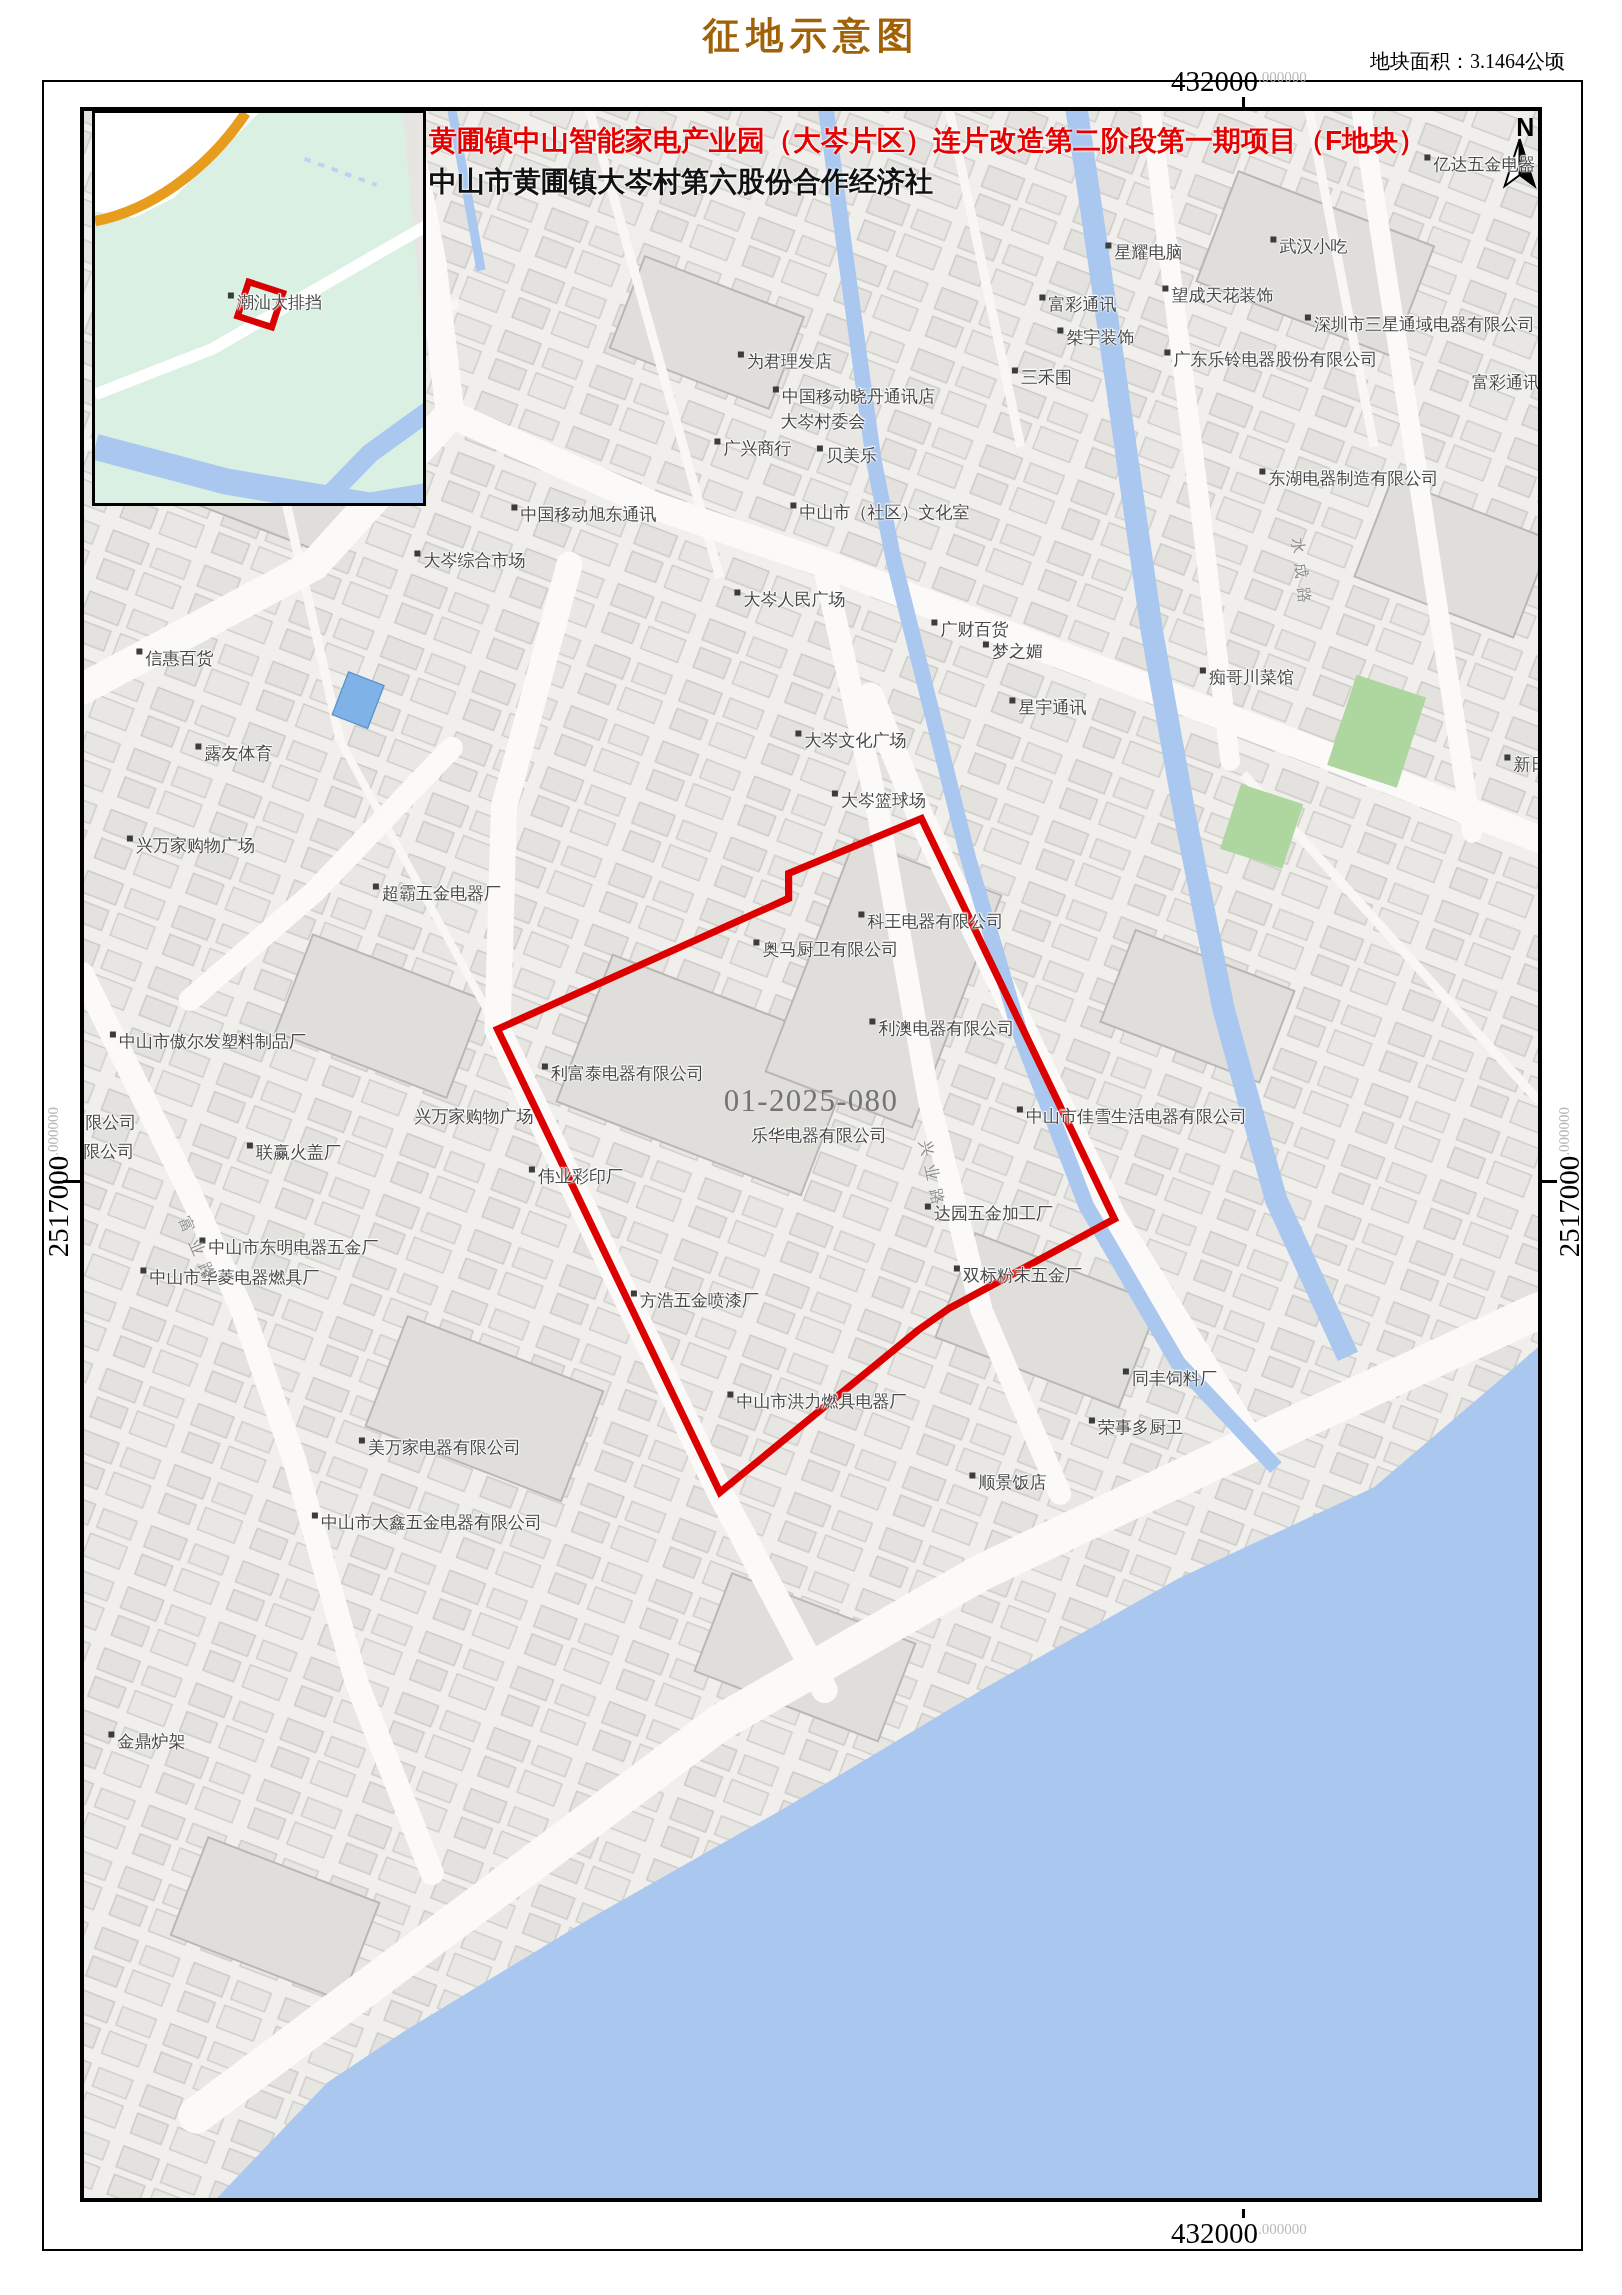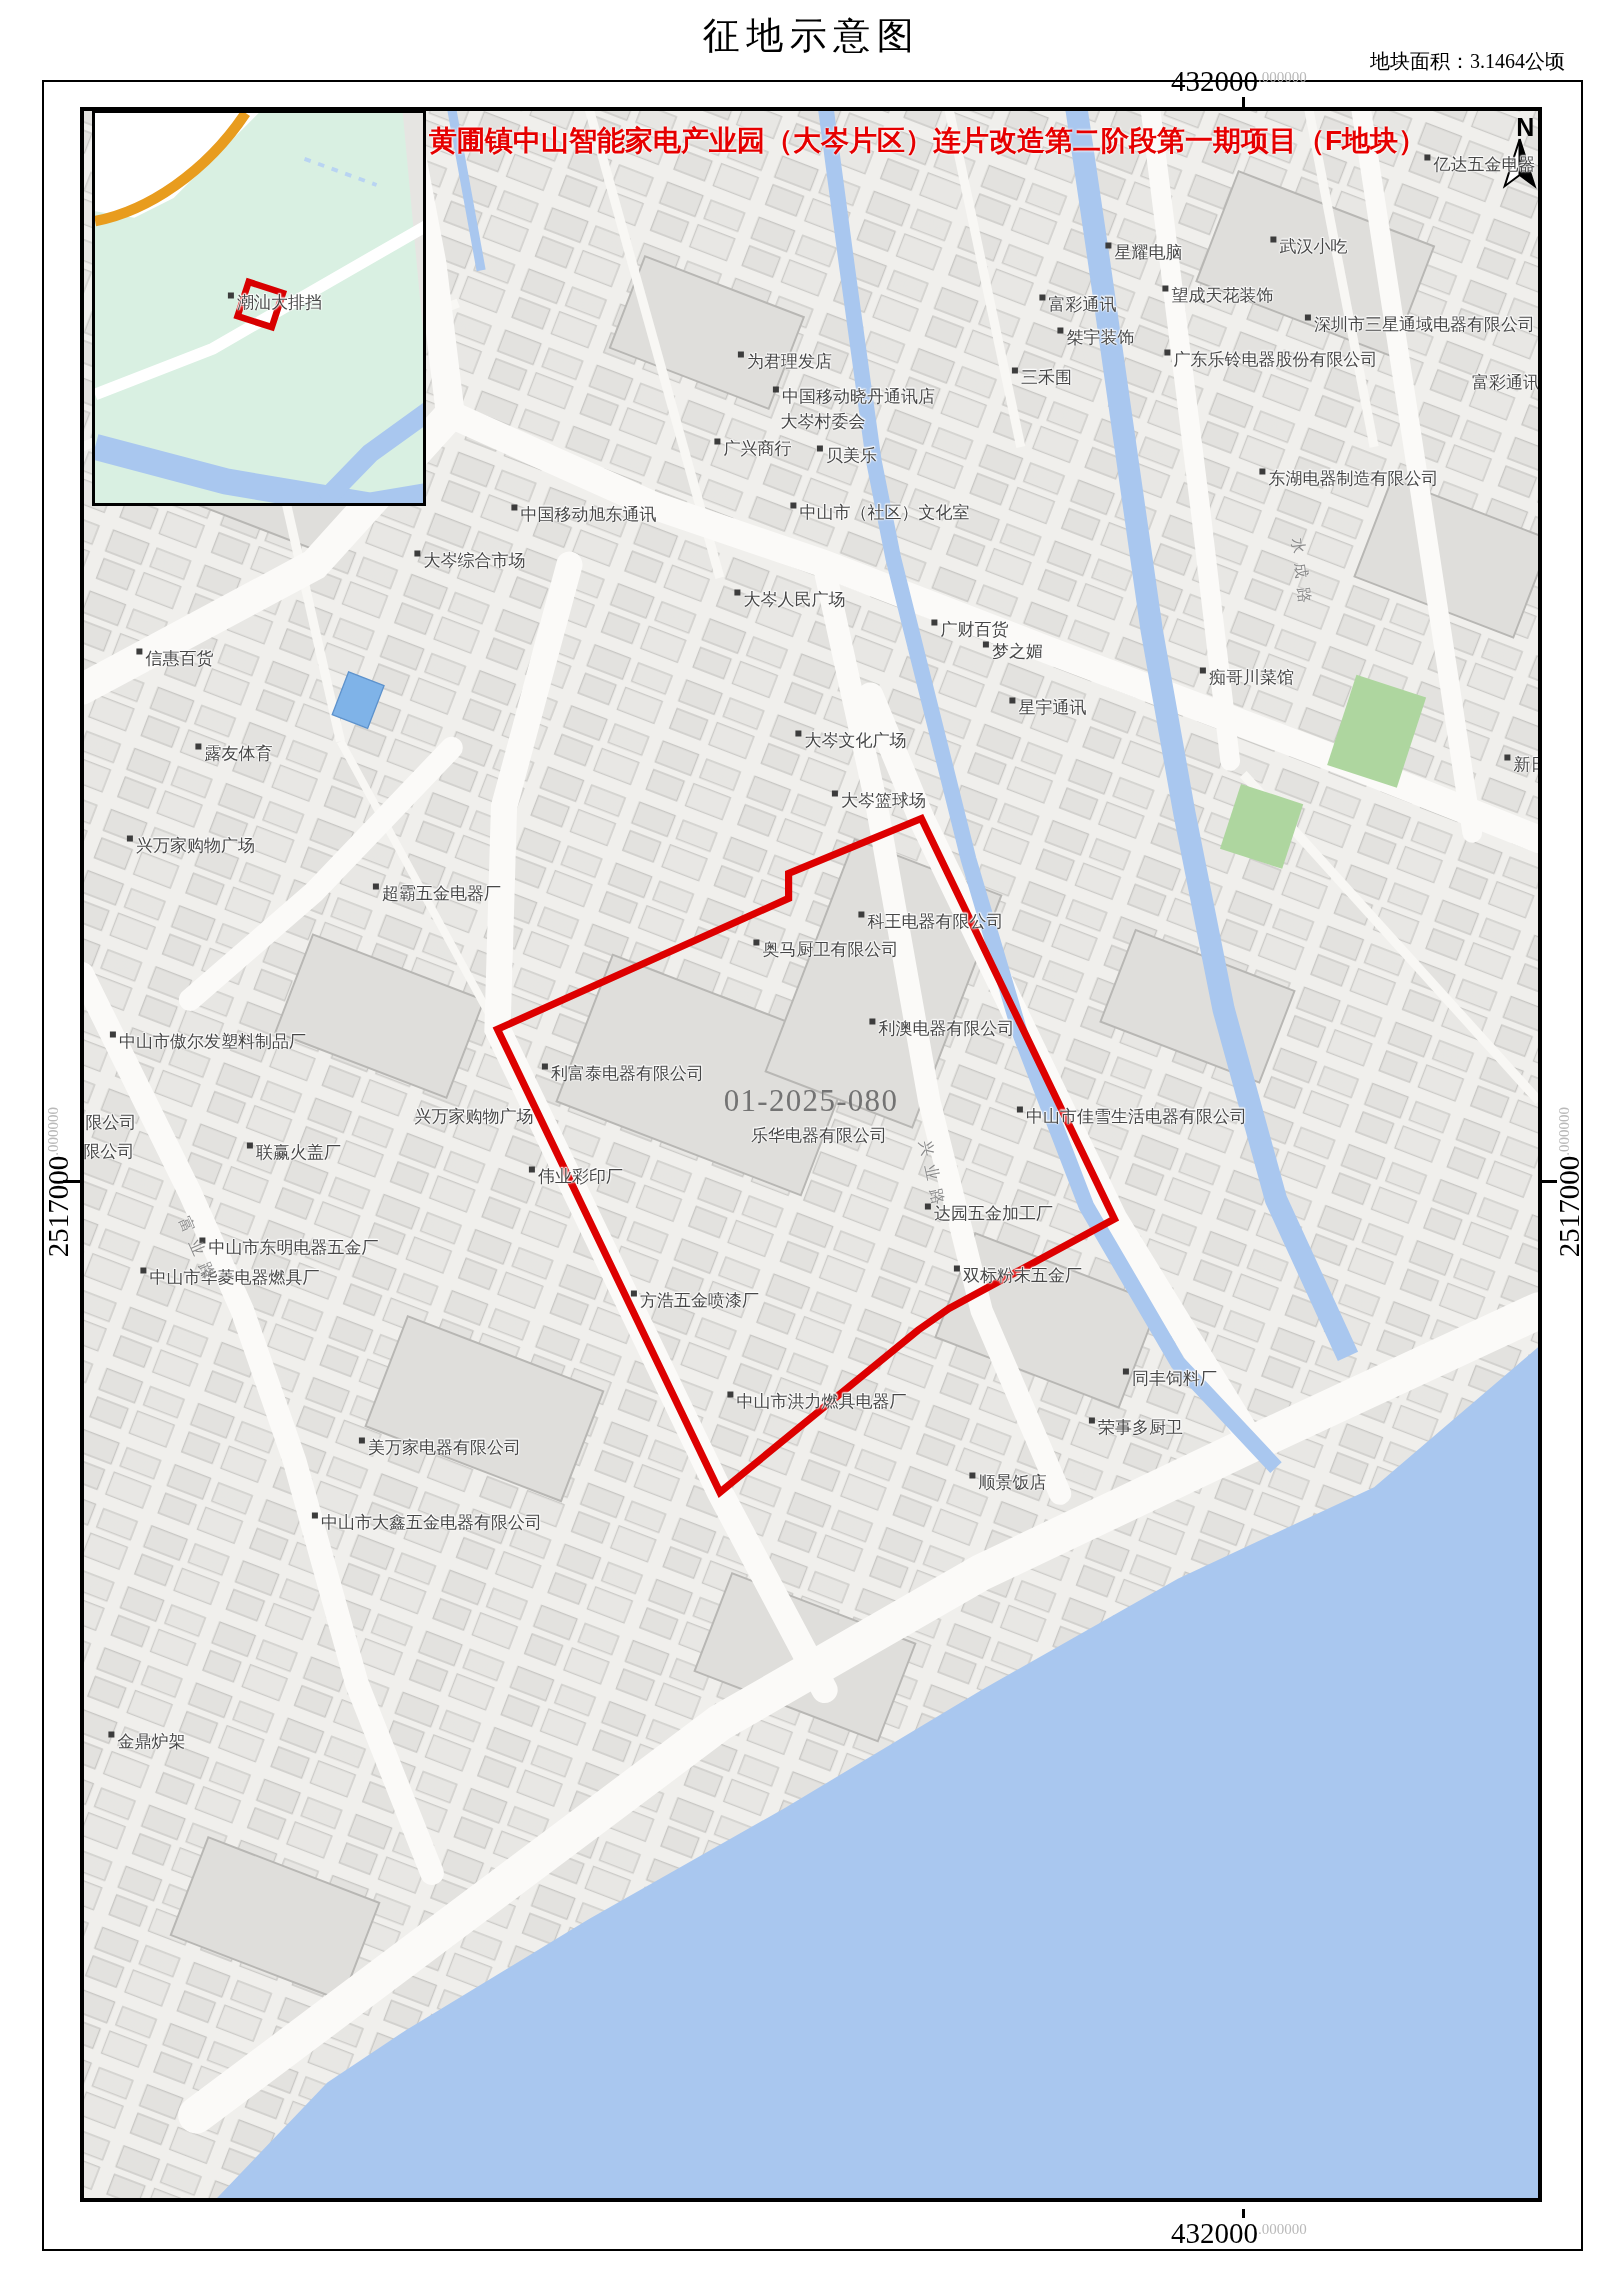--- a/index.html
+++ b/index.html
@@ -1,20 +1,20 @@
 <!DOCTYPE html>
 <html style="font-size:10.5px"><head>
 <meta charset="utf-8">
 <style>
   html,body{margin:0;padding:0;background:#fff;}
   #page{position:relative;width:1623px;height:2295px;background:#fff;overflow:hidden;
         font-family:"Liberation Sans", sans-serif;}
   
   #sheet-title{position:absolute;left:0;top:10.5px;width:100%;text-align:center;
-      font-size:37px;font-weight:normal;letter-spacing:6.5px;color:#000000;}
+      font-size:37px;font-weight:bold;letter-spacing:6.5px;color:#a16207;}
   #area-note{position:absolute;right:58px;top:48px;font-size:20px;color:#000;
       font-family:"Liberation Serif", serif;}
   
   #outer-frame{position:absolute;left:42px;top:80px;width:1541px;height:2171px;
       border:2px solid #000;box-sizing:border-box;}
   #map-viewport{position:absolute;left:80px;top:107px;width:1462px;height:2095px;
       border:4.6px solid #000;box-sizing:border-box;overflow:hidden;background:#f0efec;}
   #map-inner{position:absolute;left:-84px;top:-122px;width:1623px;height:2295px;}
   #map-svg{position:absolute;left:0;top:0;}
   
@@ -161,20 +161,21 @@
           <path d="M 0 165 C 80 150 170 90 230 0" stroke="#e89c1e" stroke-width="16" fill="none"></path>
           <path d="M 320 70 L 430 110" stroke="#b9d4f2" stroke-width="6" stroke-dasharray="10 12" fill="none"></path>
           <path d="M 0 430 L 180 360 L 510 170" stroke="#fff" stroke-width="18" fill="none"></path>
           <path d="M 0 510 L 200 563 L 420 600 L 510 585" stroke="#a9c7ef" stroke-width="40" fill="none"></path>
           <path d="M 510 455 L 420 520 L 350 592" stroke="#a9c7ef" stroke-width="30" fill="none"></path>
           <rect x="225" y="265" width="55" height="55" fill="none" stroke="#d80000" stroke-width="10" transform="rotate(18 252 292)"></rect>
         </svg>
       </div>
 
       <div id="project-title">黄圃镇中山智能家电产业园（大岑片区）连片改造第二阶段第一期项目（F地块）</div>
+      <div id="org-title">中山市黄圃镇大岑村第六股份合作经济社</div>
 
       <div id="parcel-code">01-2025-080</div>
 
       <div id="north">
         <span class="n">N</span>
         <svg width="46" height="85" style="position:absolute;left:0;top:0;" viewBox="0 0 70 130">
           <path d="M 33 40 L 10 112 L 33 95 Z" fill="#fff" stroke="#000" stroke-width="3"></path>
           <path d="M 33 40 L 56 112 L 33 95 Z" fill="#000" stroke="#000" stroke-width="3"></path>
         </svg>
       </div>

